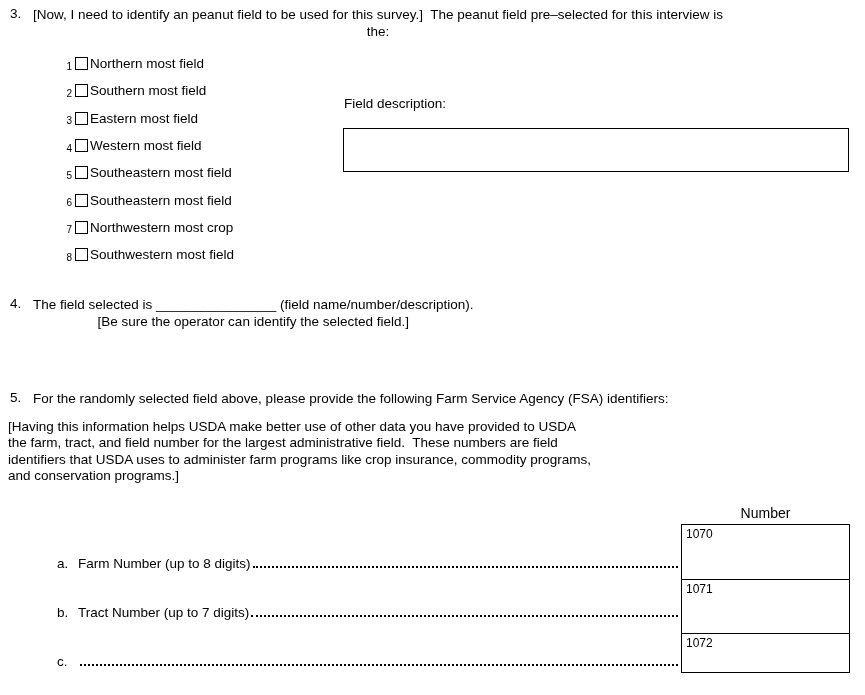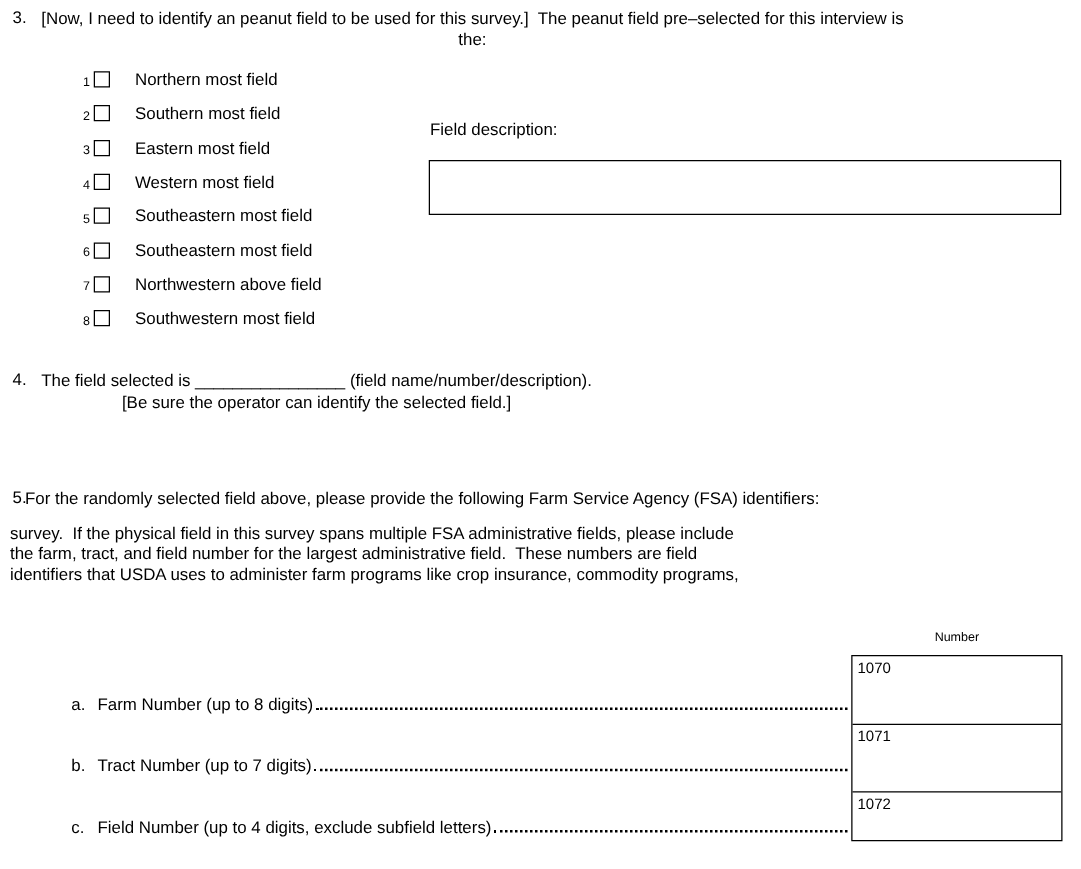--- a/index.html
+++ b/index.html
@@ -23,45 +23,45 @@
   #options { left: 61px; top: 50px; }
   .opt { height: 27.3px; display: flex; align-items: center; }
   .opt-num { width: 11px; font-size: 10px; text-align: right; padding-top: 5px; }
   .cb {
     width: 13px; height: 13px;
     border: 1px solid #000;
     background: #fff;
     margin-left: 3px;
     box-sizing: border-box;
   }
-  .opt-label { margin-left: 20px; }
+  .opt-label { margin-left: 2px; }
 
   #field-desc-label { left: 344px; top: 96px; }
   #field-desc-box {
     left: 343px; top: 128px;
     width: 506px; height: 44px;
     border: 1px solid #000;
     box-sizing: border-box;
     padding: 2px 4px;
   }
 
   
   #q4-num  { left: 10px; top: 296px; }
   #q4-text { left: 33px; top: 296px; }
 
   
   #q5-num  { left: 10px; top: 390px; }
-  #q5-text { left: 20px; top: 390px; }
+  #q5-text { left: 33px; top: 390px; }
   #q5-note { left: 8px;  top: 419px; }
   #q5-note .note-line { line-height: 16.3px; white-space: pre; }
 
   
   #number-header {
     left: 681px; top: 505px; width: 169px;
-    text-align: center; font-size: 10px;
+    text-align: center; font-size: 14px;
   }
   #fsa-table {
     left: 681px; top: 524px;
     width: 169px; height: 149px;
     border: 1px solid #000;
     box-sizing: border-box;
     display: flex; flex-direction: column;
   }
   .fsa-cell { flex: 1; position: relative; }
   .fsa-cell + .fsa-cell { border-top: 1px solid #000; margin-top: 16px; }
@@ -129,21 +129,21 @@
       <span class="opt-label">Southeastern most field</span>
     </div>
     <div class="opt">
       <span class="opt-num">6</span>
       <span class="cb"></span>
       <span class="opt-label">Southeastern most field</span>
     </div>
     <div class="opt">
       <span class="opt-num">7</span>
       <span class="cb"></span>
-      <span class="opt-label">Northwestern above field</span>
+      <span class="opt-label">Northwestern most crop</span>
     </div>
     <div class="opt">
       <span class="opt-num">8</span>
       <span class="cb"></span>
       <span class="opt-label">Southwestern most field</span>
     </div>
   </div>
 
   <div class="abs" id="field-desc-label">Field description:</div>
   <div class="abs" id="field-desc-box"></div>
@@ -152,23 +152,24 @@
   <div class="abs" id="q4-text">
     <div class="line">The field selected is ________________ (field name/number/description).</div>
     <div class="line">[Be sure the operator can identify the selected field.]</div>
   </div>
 
   <div class="abs" id="q5-num">5.</div>
   <div class="abs" id="q5-text">
     <div class="line">For the randomly selected field above, please provide the following Farm Service Agency (FSA) identifiers:</div>
   </div>
   <div class="abs" id="q5-note">
-    <div class="note-line">survey.  If the physical field in this survey spans multiple FSA administrative fields, please include</div>
+    <div class="note-line">[Having this information helps USDA make better use of other data you have provided to USDA</div>
     <div class="note-line">the farm, tract, and field number for the largest administrative field.  These numbers are field</div>
     <div class="note-line">identifiers that USDA uses to administer farm programs like crop insurance, commodity programs,</div>
+    <div class="note-line">and conservation programs.]</div>
   </div>
 
   <div class="abs" id="number-header">Number</div>
   <div class="abs" id="fsa-table">
     <div class="fsa-cell">
       <span class="cell-code">1070</span>
       <span class="cell-value"></span>
     </div>
     <div class="fsa-cell">
       <span class="cell-code">1071</span>
@@ -185,17 +186,16 @@
     <span class="row-label">Farm Number (up to 8 digits)</span>
     <span class="leader"></span>
   </div>
   <div class="abs id-row" id="row-b">
     <span class="row-letter">b.</span>
     <span class="row-label">Tract Number (up to 7 digits)</span>
     <span class="leader"></span>
   </div>
   <div class="abs id-row" id="row-c">
     <span class="row-letter">c.</span>
-    <span class="row-label">Field Number (up to 4 digits, exclude subfield letters)</span>
     <span class="leader"></span>
   </div>
 
 </div>
 
 </body></html>

